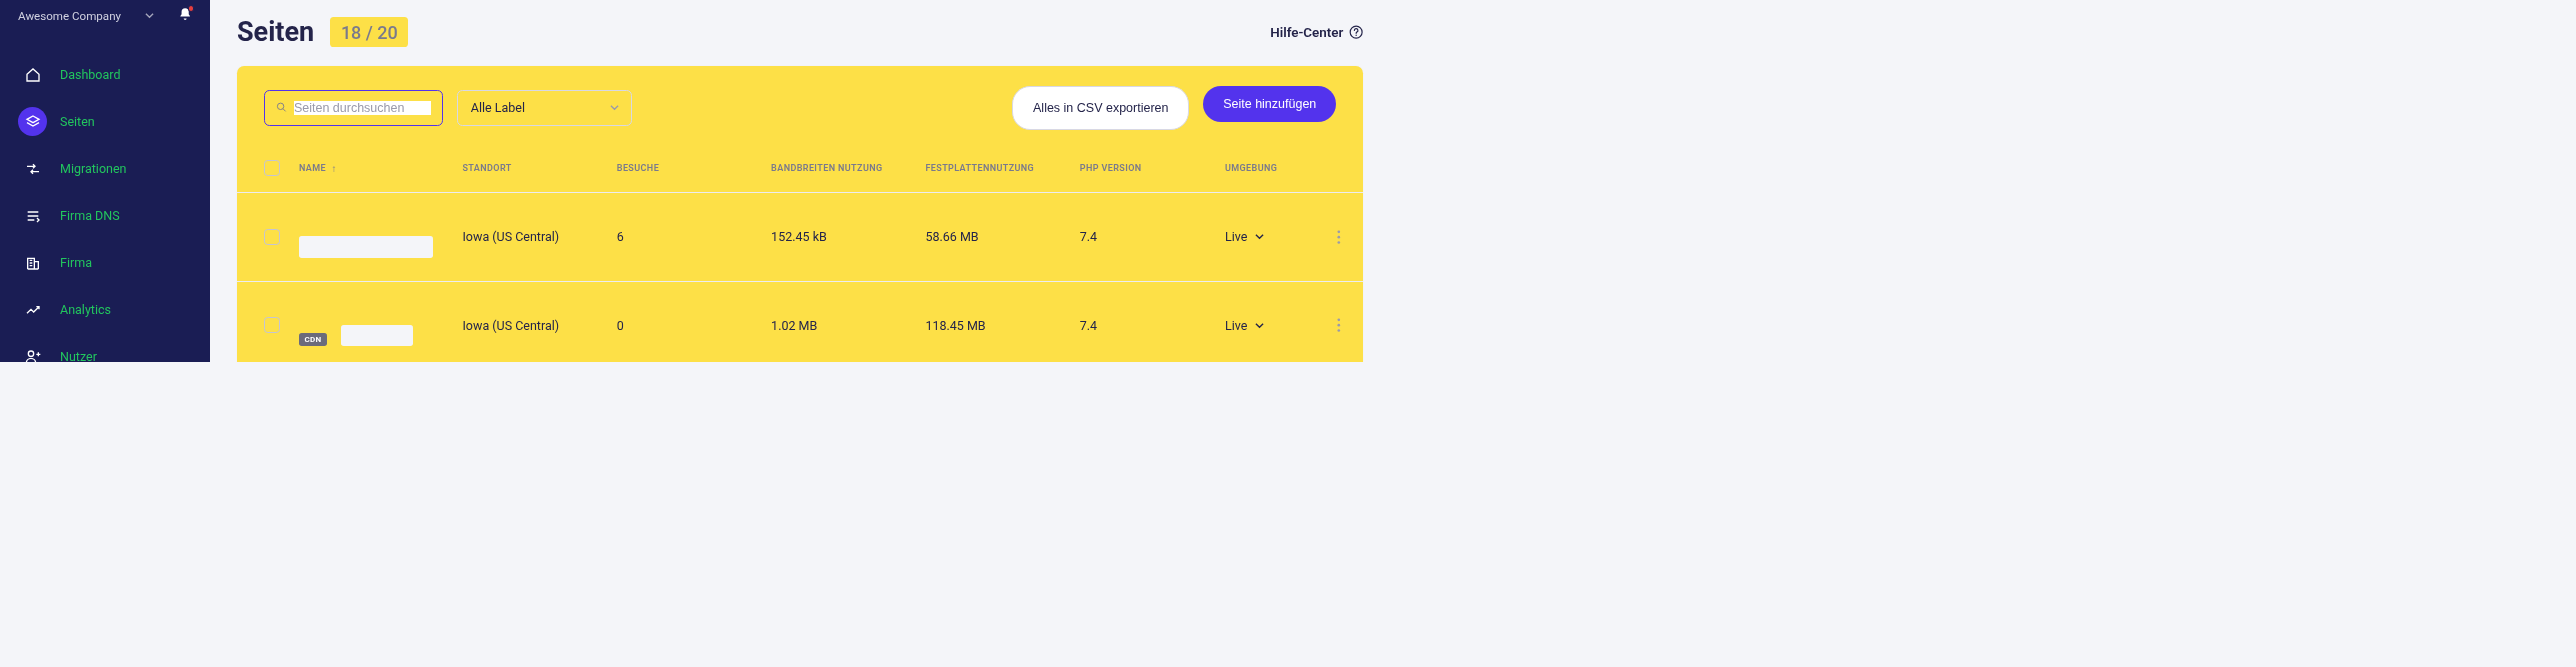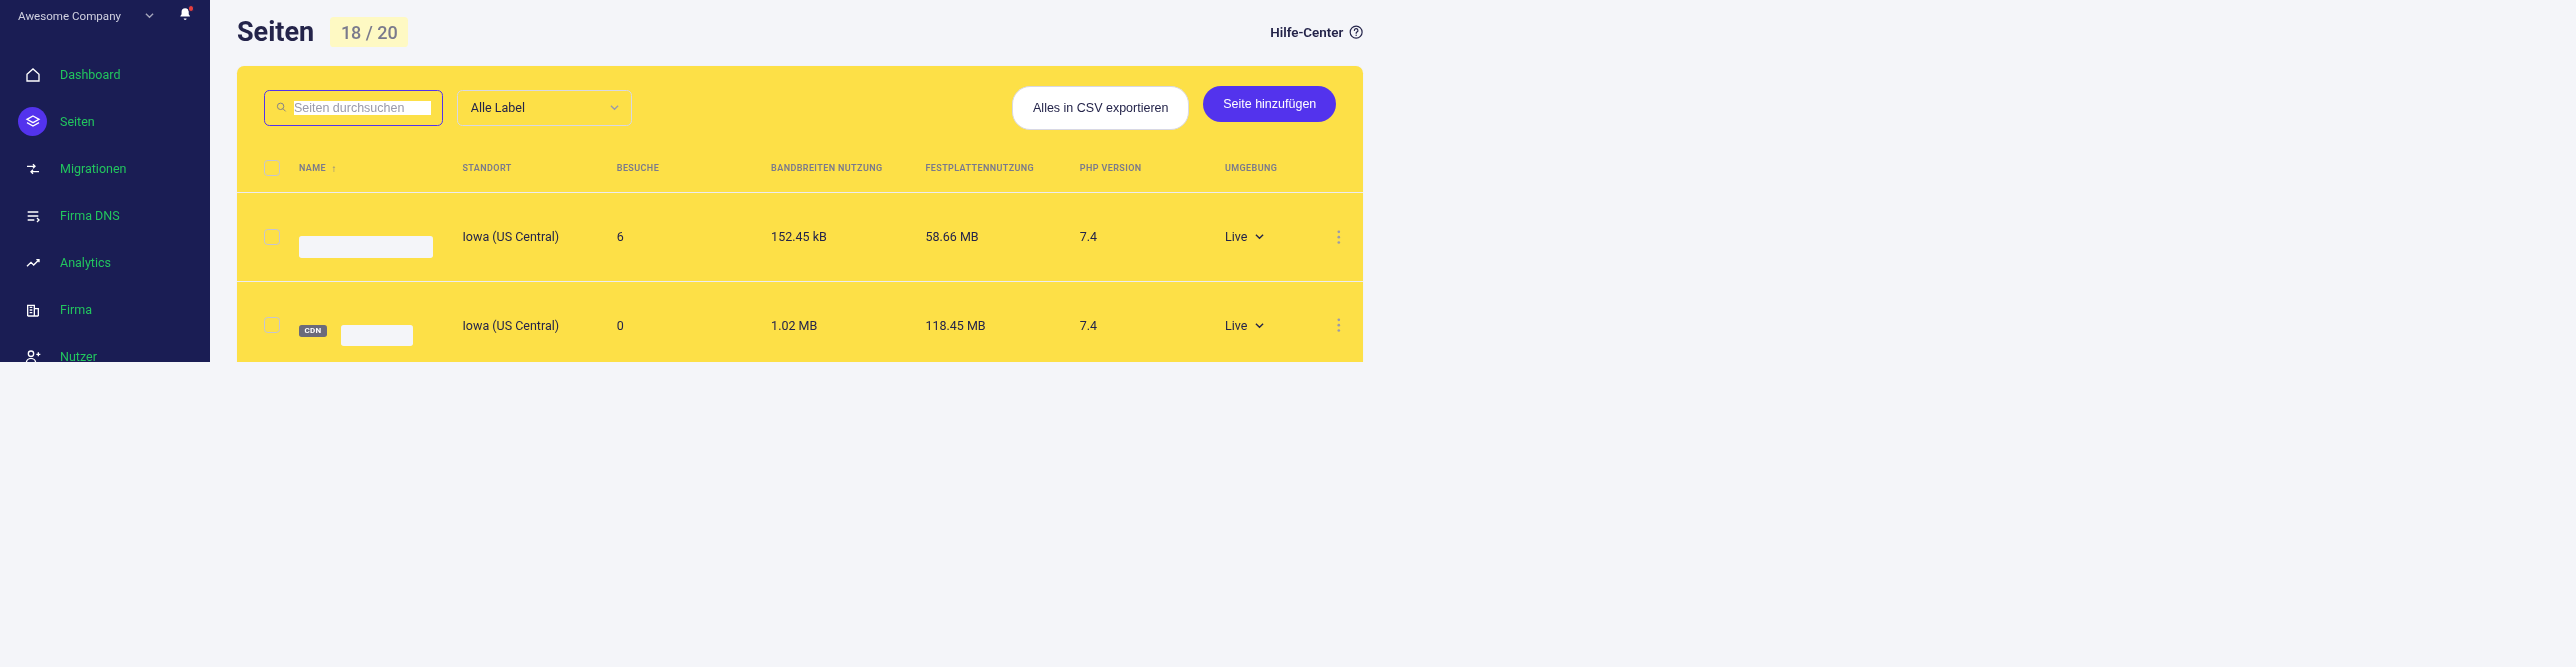--- a/index.html
+++ b/index.html
@@ -15,39 +15,39 @@
 .bell-dot { position: absolute; top: -1.8px; right: -1.8px; width: 6.3px; height: 6.3px; background: #e53e3e; border-radius: 50%; border: 0.9px solid #1a1d54; }
 .nav { padding: 9px 0; }
 .nav-item { display: flex; align-items: center; gap: 13px; padding: 9px 18px; font-size: 12.5px; color: #22c55e; cursor: pointer; }
 .nav-item.active .nav-icon-wrap { background: #5333ed; }
 .nav-icon-wrap { width: 29px; height: 29px; border-radius: 50%; display: flex; align-items: center; justify-content: center; flex-shrink: 0; }
 .nav-icon-wrap svg { width: 16px; height: 16px; }
 .main { flex: 1; display: flex; flex-direction: column; }
 .header { display: flex; align-items: center; justify-content: space-between; padding: 16px 27px 18px; }
 .header-left { display: flex; align-items: center; gap: 16px; }
 .page-title { font-size: 27px; font-weight: 700; color: #24244a; }
-.page-count { background: #fef9c3; padding: 4.5px 10.7px; border-radius: 3.6px; font-size: 18px; color: #7a7a8c; font-weight: 500; }
+.page-count { background: #fde047; padding: 4.5px 10.7px; border-radius: 3.6px; font-size: 18px; color: #7a7a8c; font-weight: 500; }
 .help-link { color: #24244a; font-size: 13.4px; font-weight: 600; display: flex; align-items: center; gap: 5.4px; }
 .panel { background: #fde047; margin: 0 27px; border-radius: 7.2px; box-shadow: 0 0.9px 1.8px rgba(0,0,0,0.04); }
 .toolbar { display: flex; align-items: center; justify-content: space-between; padding: 19.7px 27px; }
 .toolbar-left { display: flex; gap: 14.3px; }
 .search-box { display: flex; align-items: center; border: 1.8px solid #5333ed; border-radius: 5.4px; padding: 0 10.7px; height: 36px; width: 179px; }
 .search-box input { border: none; outline: none; font-size: 12.5px; width: 100%; margin-left: 7.2px; color: #333; }
 .search-box input::placeholder { color: #9a9aab; }
 .label-select { display: flex; align-items: center; justify-content: space-between; border: 0.9px solid #d8d8e4; border-radius: 5.4px; padding: 0 12.5px; height: 36px; width: 175px; font-size: 12.5px; color: #24244a; cursor: pointer; }
 .toolbar-right { display: flex; gap: 14.3px; }
 .btn-outline { background: #fff; border: 0.9px solid #d8d8e4; border-radius: 18px; padding: 0 19.7px; height: 44px; font-size: 12.5px; color: #24244a; font-weight: 500; cursor: pointer; }
 .btn-primary { background: #5333ed; border: none; border-radius: 18px; padding: 0 19.7px; height: 36px; font-size: 12.5px; color: #fff; font-weight: 500; cursor: pointer; }
 .table { width: 100%; border-collapse: collapse; }
 .table th { text-align: left; font-size: 9px; font-weight: 600; color: #7a7a8c; letter-spacing: 0.4px; padding: 10.7px 7.2px 16px; border-bottom: 0.9px solid #ececf1; }
 .table td { padding: 23px 7.2px; font-size: 12.5px; color: #24244a; border-bottom: 0.9px solid #ececf1; }
 .table th:first-child, .table td:first-child { padding-left: 27px; width: 54px; }
 .table th:last-child, .table td:last-child { padding-right: 18px; width: 36px; }
 .checkbox { width: 16px; height: 16px; border: 1.3px solid #c4c4d4; border-radius: 3.6px; cursor: pointer; }
-.name-cell { display: flex; align-items: flex-start; gap: 14px; margin-top: 20px; }
+.name-cell { display: flex; align-items: flex-end; gap: 14px; margin-top: 20px; }
 .cdn-badge { background: #6b6b7b; color: #fff; font-size: 8px; font-weight: 700; padding: 1.8px 5.4px; border-radius: 2.7px; letter-spacing: 0.4px; }
 .name-block { background: #f4f5f9; border-radius: 2.7px; height: 21.5px; }
 .env-cell { display: flex; align-items: center; gap: 7.2px; font-weight: 400; cursor: pointer; }
 .th-name { display: flex; align-items: center; gap: 5.4px; }
 .sort-arrow { font-size: 9.8px; }
 .more-btn { cursor: pointer; color: #9a9aab; display: flex; justify-content: center; }
 .col-name { width: 161px; }
 .col-location { width: 152px; }
 .col-visits { width: 152px; }
 .col-bandwidth { width: 152px; }
@@ -105,32 +105,32 @@
         <span class="nav-icon-wrap">
             <svg viewBox="0 0 24 24">
               <path fill="none" stroke="#fff" stroke-width="2" d="M4 6 H20 M4 12 H20 M4 18 H14 M18 15 L21 18 L18 21"></path>
             </svg>
           </span>
         <span>Firma DNS</span>
       </div>
       <div class="nav-item">
         <span class="nav-icon-wrap">
             <svg viewBox="0 0 24 24">
+              <path fill="none" stroke="#fff" stroke-width="2" d="M4 21 V5 H14 V21 M14 10 H20 V21 M4 21 H20 M7 8 H11 M7 12 H11 M7 16 H11"></path>
+            </svg>
+          </span>
+        <span>Firma</span>
+      </div>
+      <div class="nav-item">
+        <span class="nav-icon-wrap">
+            <svg viewBox="0 0 24 24">
               <path fill="none" stroke="#fff" stroke-width="2" d="M3 17 L9 11 L13 15 L21 7 M17 7 H21 V11"></path>
             </svg>
           </span>
         <span>Analytics</span>
-      </div>
-      <div class="nav-item">
-        <span class="nav-icon-wrap">
-            <svg viewBox="0 0 24 24">
-              <path fill="none" stroke="#fff" stroke-width="2" d="M4 21 V5 H14 V21 M14 10 H20 V21 M4 21 H20 M7 8 H11 M7 12 H11 M7 16 H11"></path>
-            </svg>
-          </span>
-        <span>Firma</span>
       </div>
       <div class="nav-item">
         <span class="nav-icon-wrap">
             <svg viewBox="0 0 24 24">
               <path fill="none" stroke="#fff" stroke-width="2" d="M9 11 a4 4 0 1 0 0-8 a4 4 0 0 0 0 8 M2 21 a7 7 0 0 1 14 0 M17 8 H23 M20 5 V11"></path>
             </svg>
           </span>
         <span>Nutzer</span>
       </div>
       <div class="nav-item">

